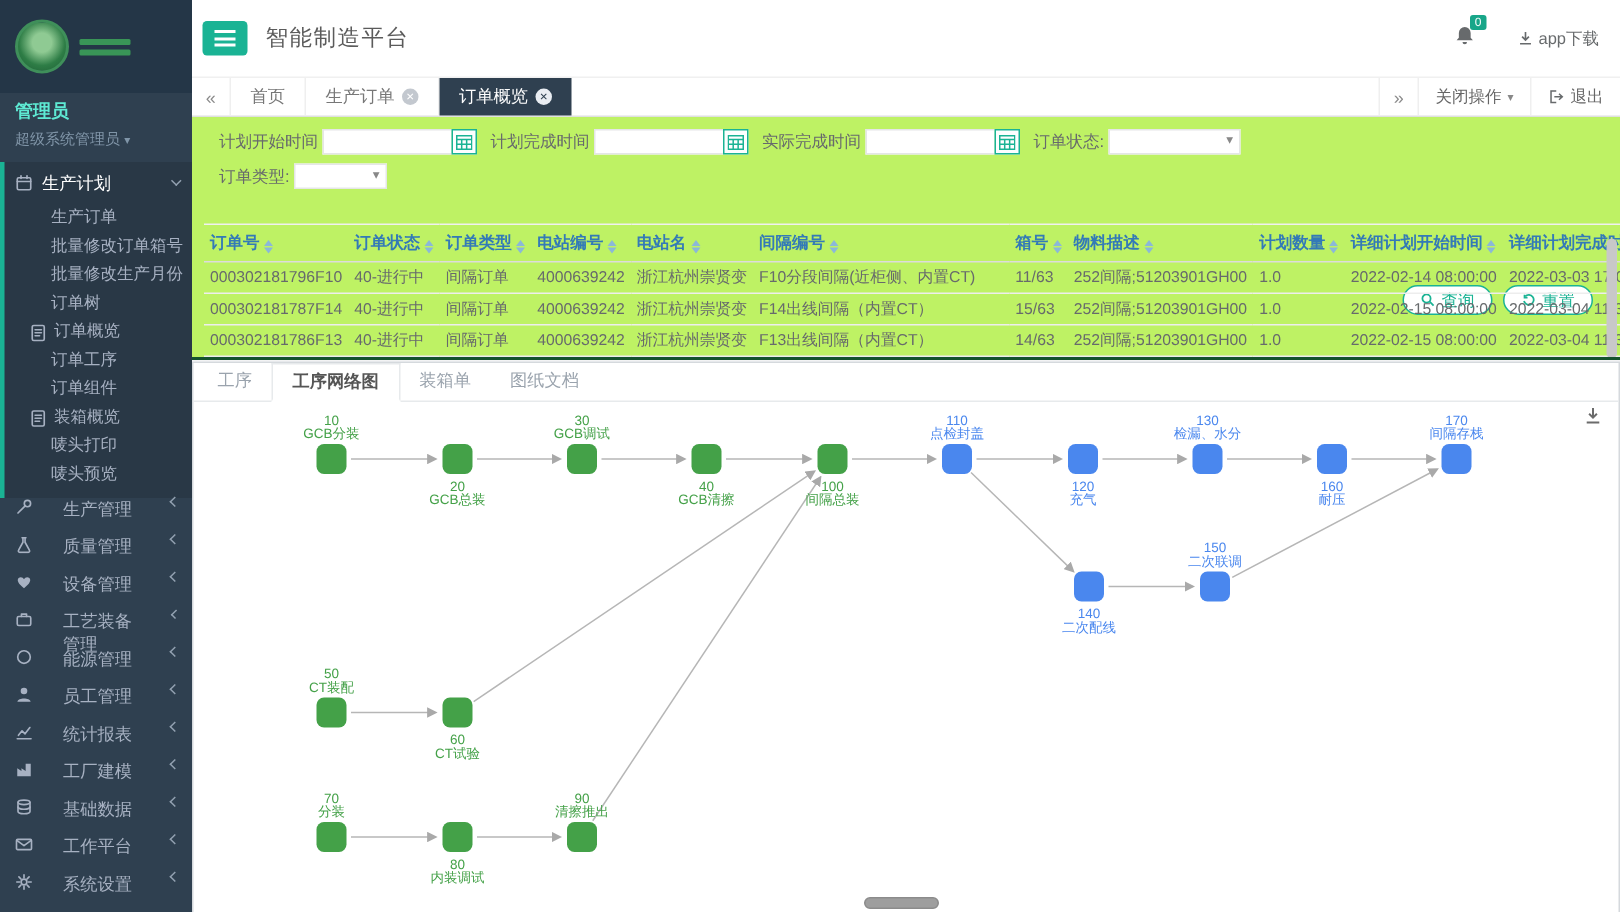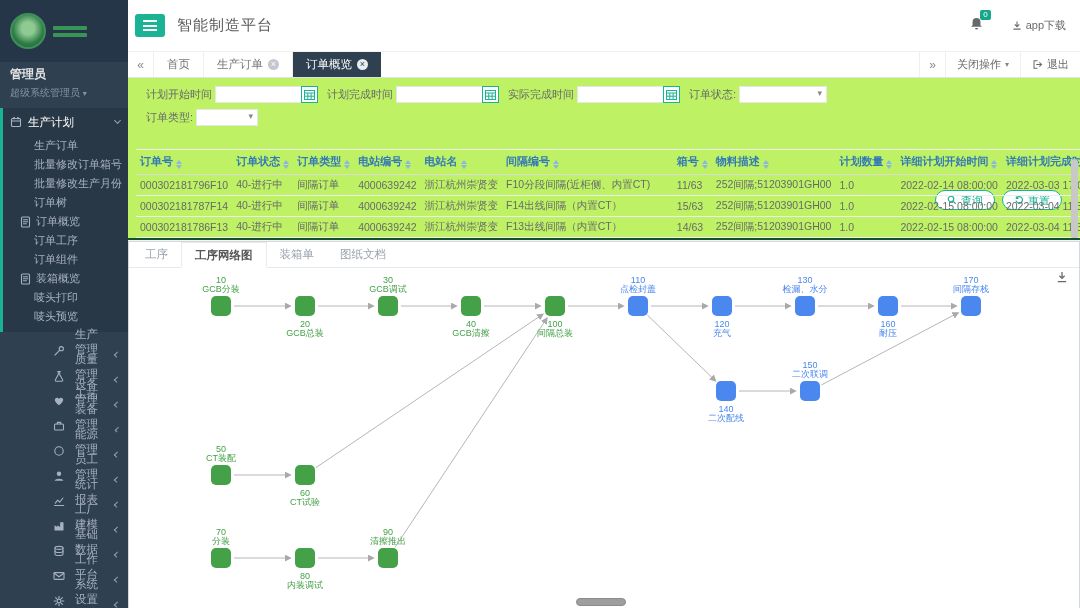--- a/index.html
+++ b/index.html
@@ -5,29 +5,29 @@
   * { box-sizing: border-box; margin:0; padding:0; }
   html,body { width:1080px; height:608px; overflow:hidden; }
   body { font-family:"Liberation Sans","DejaVu Sans",sans-serif; font-size:12px; color:#676a6c; background:#f3f3f4; }
 
   
   .sidebar { position:fixed; left:0; top:0; width:128px; height:608px; background:#2f4050; z-index:20; }
   .logo-area { height:62px; background:#243647; display:flex; align-items:center; padding:0 10px; gap:7px; }
   .logo-emblem { width:36px; height:36px; border-radius:50%; background:radial-gradient(circle at 50% 42%, #8fca93 0 26%, #2e7d46 62%, #1d5c33 100%); border:2px solid #3f8f5a; flex:0 0 auto; }
   .logo-bars span { display:block; width:34px; height:4px; background:#3da65a; border-radius:1px; margin:3px 0; opacity:.85; }
   .profile { padding:4px 10px 8px; }
-  .profile .uname { color:#e5e5e5; font-weight:bold; font-size:12px; }
+  .profile .uname { color:#5eead4; font-weight:bold; font-size:12px; }
   .profile .urole { color:#8095a8; font-size:10px; margin-top:3px; cursor:pointer; }
   .menu { font-size:11px; }
   .nav-group-active { border-left:3px solid #1ab394; background:#293846; padding-bottom:6px; }
   .group-header { height:28px; display:flex; align-items:center; gap:6px; padding:0 8px 0 7px; color:#ffffff; font-size:11.5px; cursor:pointer; }
   .group-header .chev { margin-left:auto; }
   .submenu-item { height:19px; line-height:19px; padding-left:31px; color:#a7b1c2; cursor:pointer; white-space:nowrap; display:flex; align-items:center; gap:4px; }
   .submenu-item.with-icon { padding-left:17px; }
-  .group-item { height:25px; display:flex; align-items:flex-end; gap:10px; padding:0 9px 0 10px; color:#a7b1c2; font-size:11.5px; cursor:pointer;margin-left:43px; }
+  .group-item { height:25px; display:flex; align-items:flex-start; gap:20px; padding:0 9px 0 10px; color:#a7b1c2; font-size:11.5px; cursor:pointer; }
   .group-item .chev { margin-left:auto; }
   .s-icon { display:inline-flex; }
   .s-icon svg { width:12px; height:12px; fill:none; stroke:#a7b1c2; stroke-width:1.1; stroke-linecap:round; stroke-linejoin:round; }
   .s-icon svg .f { fill:#a7b1c2; stroke:none; }
   .chev { width:5px; height:5px; border-left:1.4px solid #93a1b1; border-bottom:1.4px solid #93a1b1; display:inline-block; }
   .chev.down { transform:rotate(-45deg); margin-top:-3px; }
   .chev.left { transform:rotate(45deg); }
 
   
   .main { margin-left:128px; height:608px; display:flex; flex-direction:column; background:#f3f3f4; }

